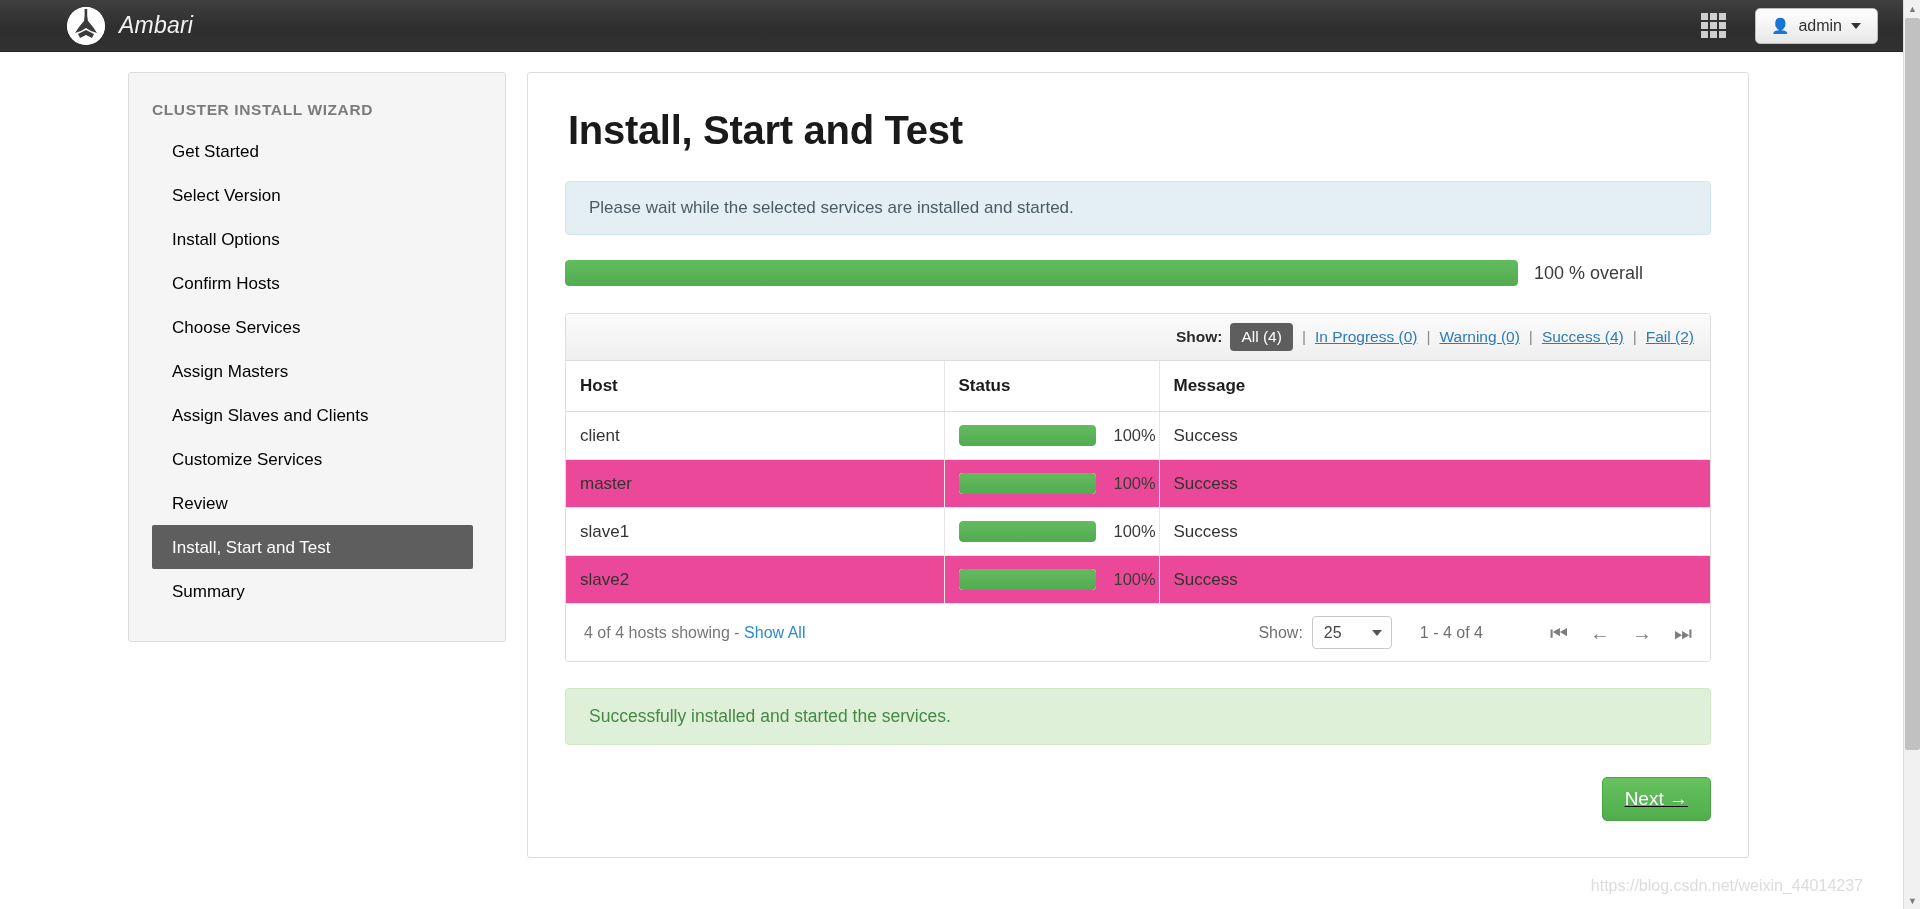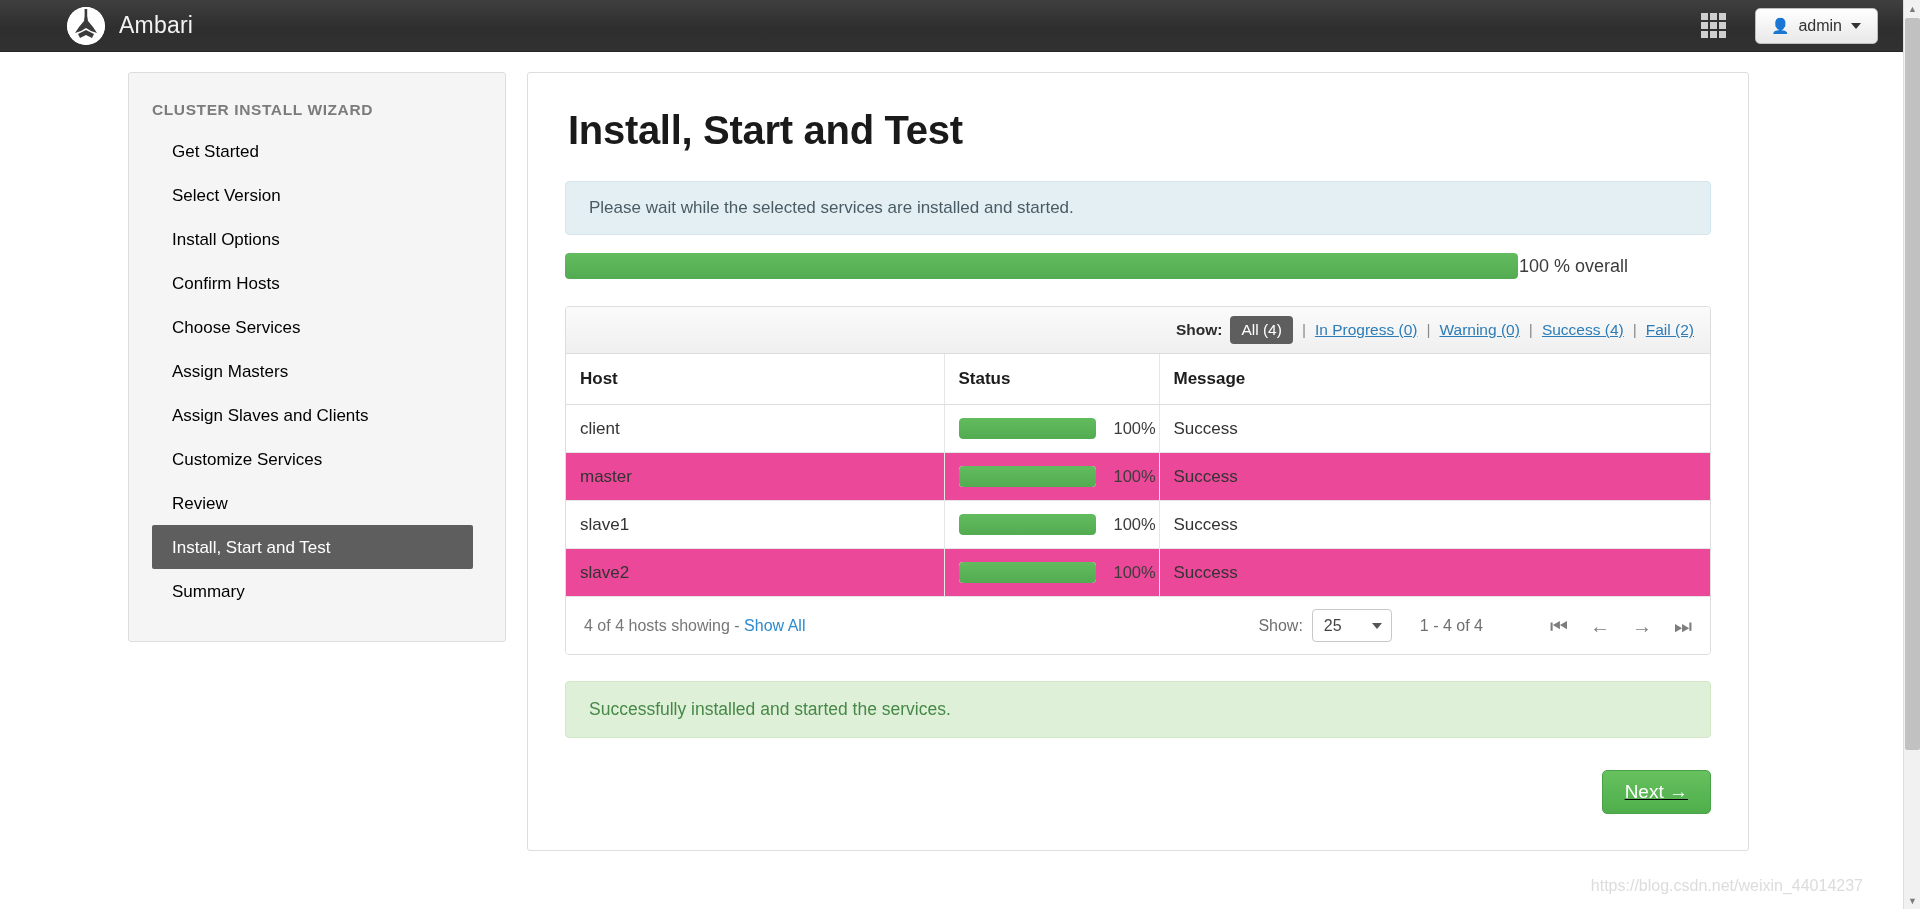--- a/index.html
+++ b/index.html
@@ -29,20 +29,21 @@
     width: 1903px; height: 52px;
     background: linear-gradient(to bottom, #3f3f3f 0%, #2e2e2e 55%, #313131 100%);
     border-bottom: 1px solid #252525;
     display: flex;
     align-items: center;
   }
   .brand {
     display: flex; align-items: center;
     margin-left: 67px;
     height: 52px;
+    font-style: italic;
   }
   .brand-logo {
     width: 38px; height: 38px;
     border-radius: 50%;
     background: #ffffff;
     position: relative;
     overflow: hidden;
     flex: 0 0 auto;
   }
   .brand-logo svg { position: absolute; left: 0; top: 0; }
@@ -154,21 +155,21 @@
     margin: 5px 0 28px 3px;
     letter-spacing: -0.3px;
   }
   .alert-info {
     background: #e4eff4;
     border: 1px solid #d3e5ec;
     border-radius: 4px;
     color: #4a5c63;
     font-size: 17px;
     padding: 16px 0 16px 23px;
-    margin-bottom: 18px;
+    margin-bottom: 25px;
   }
 
   
   .overall-row {
     display: flex;
     align-items: center;
     margin-bottom: 27px;
   }
   .progress-outer {
     width: 953px; height: 26px;
@@ -176,21 +177,21 @@
     border-radius: 4px;
     overflow: hidden;
     box-shadow: inset 0 1px 2px rgba(0,0,0,.1);
   }
   .progress-inner {
     height: 100%;
     background: linear-gradient(to bottom, #62bc5e 0%, #53ab51 100%);
     border-radius: 4px;
   }
   .overall-label {
-    margin-left: 1px;
+    margin-left: 16px;
     font-size: 18px;
     color: #3c3c3c;
   }
 
   
   .panel {
     border: 1px solid #dddddd;
     border-radius: 4px;
     overflow: hidden;
     margin-bottom: 26px;

